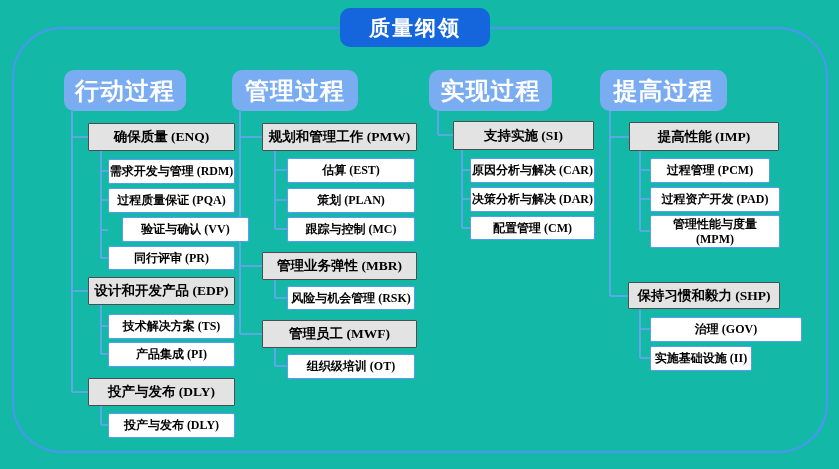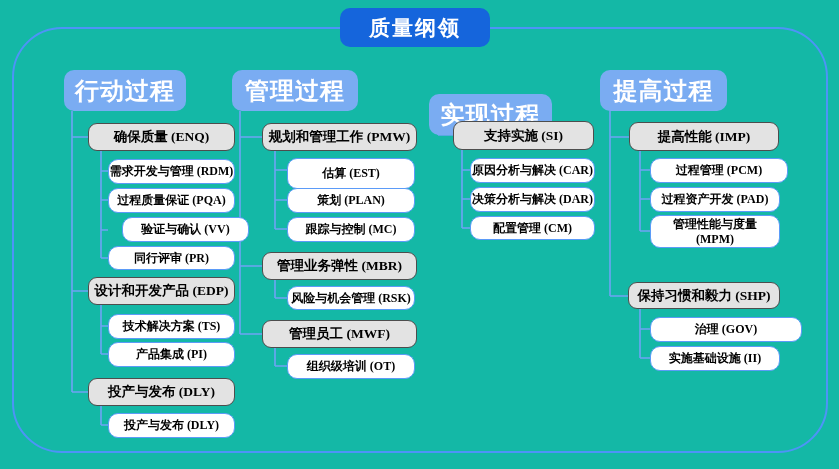--- a/index.html
+++ b/index.html
@@ -42,27 +42,27 @@
   .header-node {
     background:#7AACF2; color:#ffffff;
     font-weight:bold; font-size:24px;
     border-radius:10px;
     letter-spacing:1px;
   }
   .group-node {
     background:#E3E3E3; color:#000000;
     border:1.6px solid #4D4D4D;
     font-weight:bold; font-size:13.5px;
-    border-radius:9px;
+    border-radius:1px;
   }
   .leaf-node {
     background:#ffffff; color:#000000;
     border:1.5px solid #5B9BF8;
     font-weight:bold; font-size:12px;
-    border-radius:10px;
+    border-radius:2px;
     white-space:pre-line;
     line-height:1.25;
   }
 </style>
 </head>
 <body>
 
 <div class="stage">
 
   <div class="frame"></div>
@@ -80,55 +80,55 @@
       M462 150 L462 228 M462 170 L470 170 M462 199 L470 199 M462 228 L470 228"></path>
     <path d="M610 111 L610 296 M610 137 L629 137 M610 296 L629 296
       M640 151 L640 231 M640 170 L650 170 M640 199 L650 199 M640 231 L650 231
       M640 309 L640 358 M640 329 L650 329 M640 358 L650 358"></path>
   </svg>
 
   <div class="node title-node" style="left:340px; top:8px; width:150px; height:39px;">质量纲领</div>
 
   <div class="node header-node" style="left:64px; top:70px; width:122px; height:41px;">行动过程</div>
   <div class="node header-node" style="left:232px; top:70px; width:126px; height:41px;">管理过程</div>
-  <div class="node header-node" style="left:429px; top:70px; width:123px; height:41px;margin-top:24px;">实现过程</div>
+  <div class="node header-node" style="left:429px; top:70px; width:123px; height:41px;">实现过程</div>
   <div class="node header-node" style="left:600px; top:70px; width:127px; height:41px;">提高过程</div>
 
   <div class="node group-node" style="left:88px; top:123px; width:147px; height:28px;">确保质量 (ENQ)</div>
   <div class="node leaf-node" style="left:108px; top:159px; width:127px; height:25px;">需求开发与管理 (RDM)</div>
   <div class="node leaf-node" style="left:108px; top:188px; width:127px; height:25px;">过程质量保证 (PQA)</div>
   <div class="node leaf-node" style="left:122px; top:217px; width:127px; height:25px;">验证与确认 (VV)</div>
   <div class="node leaf-node" style="left:108px; top:246px; width:127px; height:24px;">同行评审 (PR)</div>
 
   <div class="node group-node" style="left:88px; top:277px; width:147px; height:28px;">设计和开发产品 (EDP)</div>
   <div class="node leaf-node" style="left:108px; top:314px; width:127px; height:25px;">技术解决方案 (TS)</div>
   <div class="node leaf-node" style="left:108px; top:342px; width:127px; height:25px;">产品集成 (PI)</div>
 
   <div class="node group-node" style="left:88px; top:378px; width:147px; height:28px;">投产与发布 (DLY)</div>
   <div class="node leaf-node" style="left:108px; top:413px; width:127px; height:25px;">投产与发布 (DLY)</div>
 
   <div class="node group-node" style="left:262px; top:123px; width:155px; height:28px;">规划和管理工作 (PMW)</div>
-  <div class="node leaf-node" style="left:287px; top:158px; width:128px; height:31px;">估算 (EST)</div>
+  <div class="node leaf-node" style="left:287px; top:158px; width:128px; height:25px;">估算 (EST)</div>
   <div class="node leaf-node" style="left:287px; top:188px; width:128px; height:25px;">策划 (PLAN)</div>
   <div class="node leaf-node" style="left:287px; top:217px; width:128px; height:25px;">跟踪与控制 (MC)</div>
 
   <div class="node group-node" style="left:262px; top:252px; width:155px; height:28px;">管理业务弹性 (MBR)</div>
   <div class="node leaf-node" style="left:287px; top:286px; width:128px; height:24px;">风险与机会管理 (RSK)</div>
 
   <div class="node group-node" style="left:262px; top:320px; width:155px; height:28px;">管理员工 (MWF)</div>
   <div class="node leaf-node" style="left:287px; top:354px; width:128px; height:25px;">组织级培训 (OT)</div>
 
   <div class="node group-node" style="left:453px; top:121px; width:141px; height:29px;">支持实施 (SI)</div>
   <div class="node leaf-node" style="left:470px; top:158px; width:125px; height:25px;">原因分析与解决 (CAR)</div>
   <div class="node leaf-node" style="left:470px; top:187px; width:125px; height:25px;">决策分析与解决 (DAR)</div>
   <div class="node leaf-node" style="left:470px; top:216px; width:125px; height:24px;">配置管理 (CM)</div>
 
   <div class="node group-node" style="left:629px; top:122px; width:150px; height:29px;">提高性能 (IMP)</div>
-  <div class="node leaf-node" style="left:650px; top:158px; width:138px; height:25px;">过程管理 (PCM)</div>
+  <div class="node leaf-node" style="left:650px; top:158px; width:120px; height:25px;">过程管理 (PCM)</div>
   <div class="node leaf-node" style="left:650px; top:187px; width:130px; height:25px;">过程资产开发 (PAD)</div>
   <div class="node leaf-node" style="left:650px; top:215px; width:130px; height:33px;">管理性能与度量
 (MPM)</div>
 
   <div class="node group-node" style="left:628px; top:282px; width:152px; height:27px;">保持习惯和毅力 (SHP)</div>
   <div class="node leaf-node" style="left:650px; top:317px; width:152px; height:25px;">治理 (GOV)</div>
-  <div class="node leaf-node" style="left:650px; top:346px; width:130px; height:25px;">实施基础设施 (II)</div>
+  <div class="node leaf-node" style="left:650px; top:346px; width:102px; height:25px;">实施基础设施 (II)</div>
 
 </div>
 
 </body></html>

